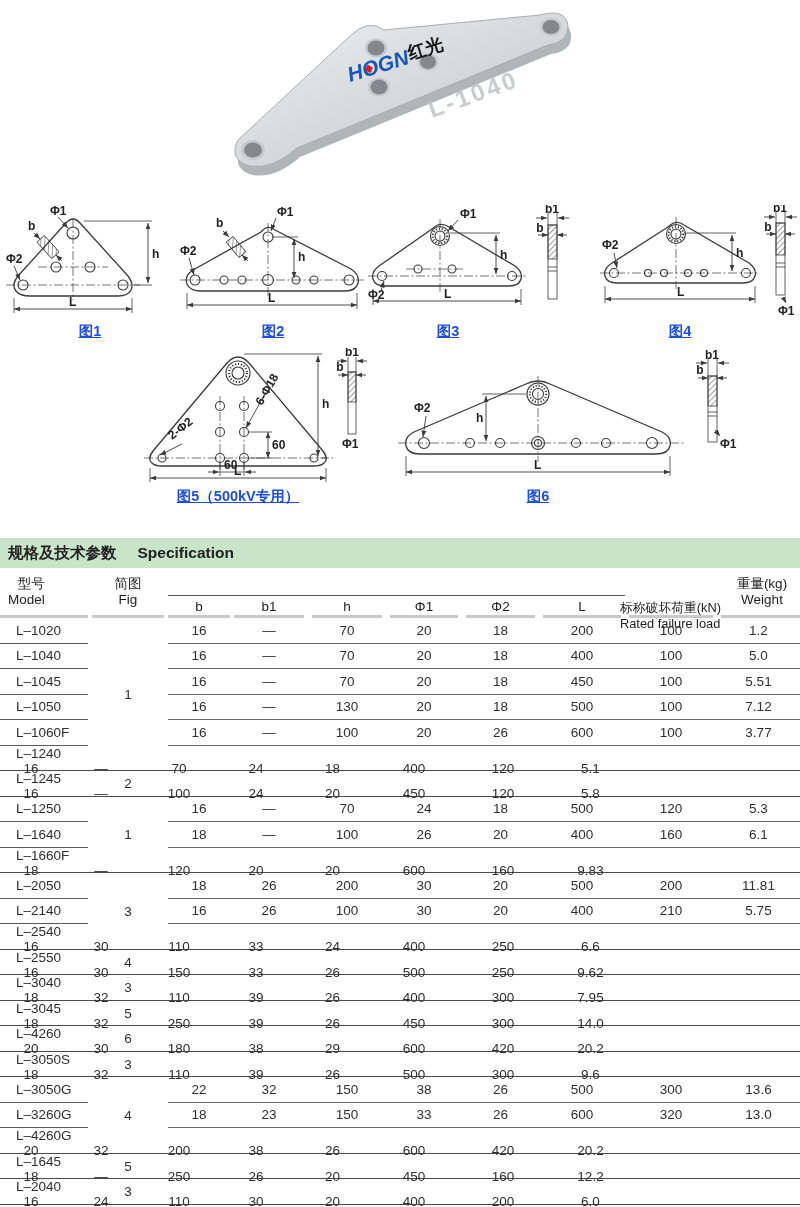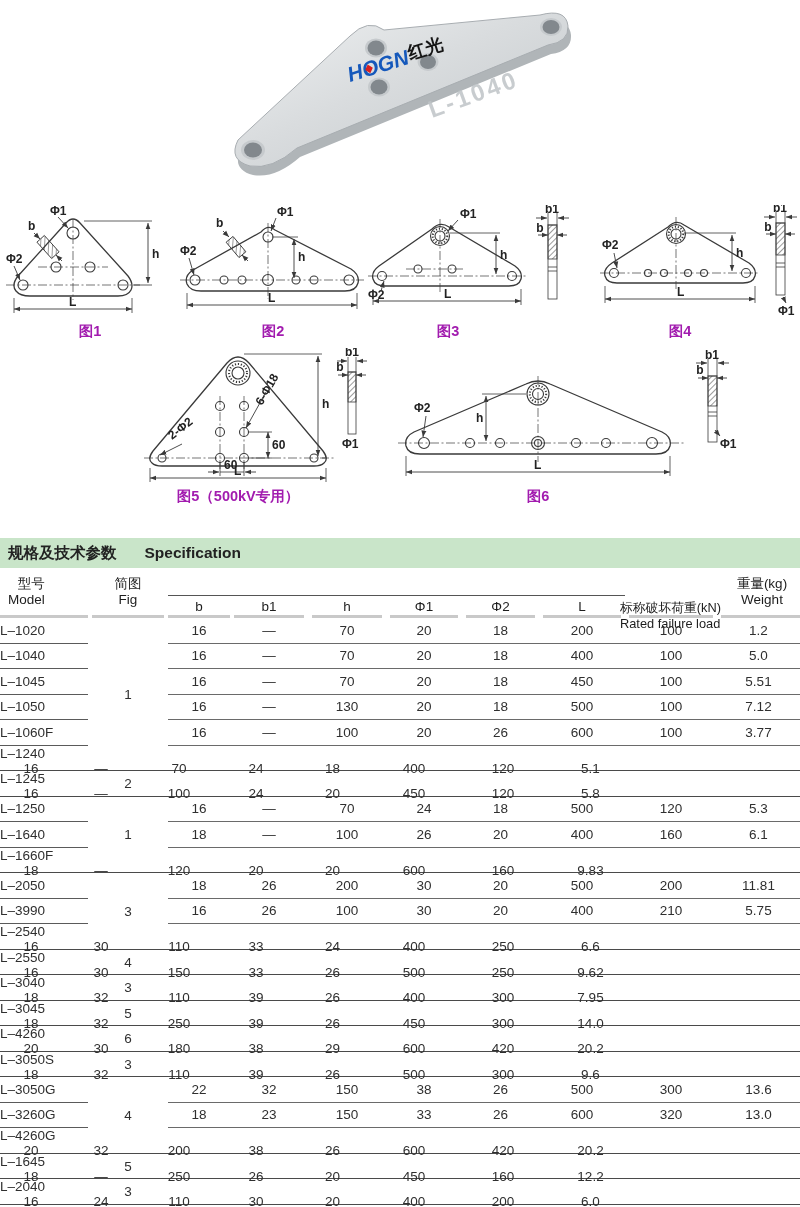--- a/index.html
+++ b/index.html
@@ -8,44 +8,44 @@
   .abs{position:absolute;}
   svg text{font-family:"Liberation Sans","DejaVu Sans",sans-serif;}
   .lbl{font-size:12px;font-weight:bold;fill:#222;}
   .oln{fill:none;stroke:#3a3a3a;stroke-width:1.3;stroke-linejoin:round;}
   .thin{stroke:#3a3a3a;stroke-width:0.8;fill:none;}
   .cl{stroke:#3a3a3a;stroke-width:0.7;fill:none;stroke-dasharray:9 2.5 2 2.5;}
   .dim{stroke:#3a3a3a;stroke-width:0.9;fill:none;marker-start:url(#arrow);marker-end:url(#arrow);}
   .ldr{stroke:#3a3a3a;stroke-width:0.9;fill:none;marker-end:url(#arrow);}
   .hole{fill:none;stroke:#3a3a3a;stroke-width:1.1;}
   .serr{fill:none;stroke:#3a3a3a;stroke-width:2;stroke-dasharray:1.2 1.8;}
-  .fig-caption{position:absolute;text-align:center;font-weight:bold;font-size:14.5px;color:#a21caf;}
+  .fig-caption{position:absolute;text-align:center;font-weight:bold;font-size:14.5px;color:#1d4ed8;text-decoration:underline;}
 
   .section-bar{position:absolute;left:0;top:538px;width:800px;height:30px;background:#c9e5c9;
-    display:flex;align-items:center;gap:28px;padding-left:8px;box-sizing:border-box;
+    display:flex;align-items:center;gap:21px;padding-left:8px;box-sizing:border-box;
     font-size:15.5px;font-weight:bold;color:#222;}
 
   .thead{position:absolute;left:0;top:568px;width:800px;height:50px;font-size:13.5px;color:#1d1d1d;}
   .thead .two{line-height:16px;}
   .h-model{position:absolute;left:8px;top:8px;text-align:right;}
   .h-fig{position:absolute;left:88px;top:8px;width:80px;text-align:center;}
   .h-dim{position:absolute;left:168px;top:6px;width:457px;text-align:center;}
   .h-dim .en{margin-left:8px;}
   .h-dim-line{position:absolute;left:168px;top:27px;width:457px;height:1px;background:#555;}
   .h-subs{position:absolute;left:168px;top:31px;width:457px;display:flex;}
   .h-subs span{display:block;text-align:center;}
   .h-load{position:absolute;left:620px;top:8px;width:112px;font-size:12.8px;line-height:16px;margin-top:24px;}
   .h-weight{position:absolute;left:726px;top:8px;width:72px;text-align:center;}
   .h-segs{position:absolute;left:0;top:47px;width:800px;height:3px;}
   .h-segs i{position:absolute;top:0;height:3px;background:#c9c9c9;}
 
   .tbody{position:absolute;left:0;top:618px;width:800px;}
   .trow{display:flex;height:25.5px;align-items:center;position:relative;font-size:13.5px;box-sizing:border-box;}
   .trow.group-end{border-bottom:1.6px solid #4a4a4a;flex-direction:column;}
-  .c-model{width:88px;padding-left:0;box-sizing:border-box;align-self:stretch;display:flex;align-items:center;}
+  .c-model{width:88px;padding-left:16px;box-sizing:border-box;align-self:stretch;display:flex;align-items:center;}
   .trow:not(.group-end) .c-model{border-bottom:1px solid #5a5a5a;}
   .c-fig{width:80px;align-self:stretch;}
   .data-cells{flex:1;display:flex;align-self:stretch;align-items:center;}
   .trow:not(.group-end) .data-cells{border-bottom:1px solid #6a6a6a;}
   .data-cells span{display:block;text-align:center;}
   .c-b{width:62px}.c-b1{width:78px}.c-h{width:78px}.c-p1{width:76px}
   .c-p2{width:77px}.c-L{width:86px}.c-load{width:92px}.c-w{width:83px}
   .fig-overlay{position:absolute;left:88px;top:0;width:80px;height:100%;}
   .fig-label{position:absolute;left:0;width:80px;display:flex;align-items:center;justify-content:center;font-size:13.5px;}
 </style>
@@ -556,21 +556,21 @@
         <span class="c-h">200</span>
         <span class="c-p1">30</span>
         <span class="c-p2">20</span>
         <span class="c-L">500</span>
         <span class="c-load">200</span>
         <span class="c-w">11.81</span>
       </div>
     </div>
 
     <div class="trow">
-      <div class="c-model">L–3990</div>
+      <div class="c-model">L–2140</div>
       <div class="c-fig"></div>
       <div class="data-cells">
         <span class="c-b">16</span>
         <span class="c-b1">26</span>
         <span class="c-h">100</span>
         <span class="c-p1">30</span>
         <span class="c-p2">20</span>
         <span class="c-L">400</span>
         <span class="c-load">210</span>
         <span class="c-w">5.75</span>

